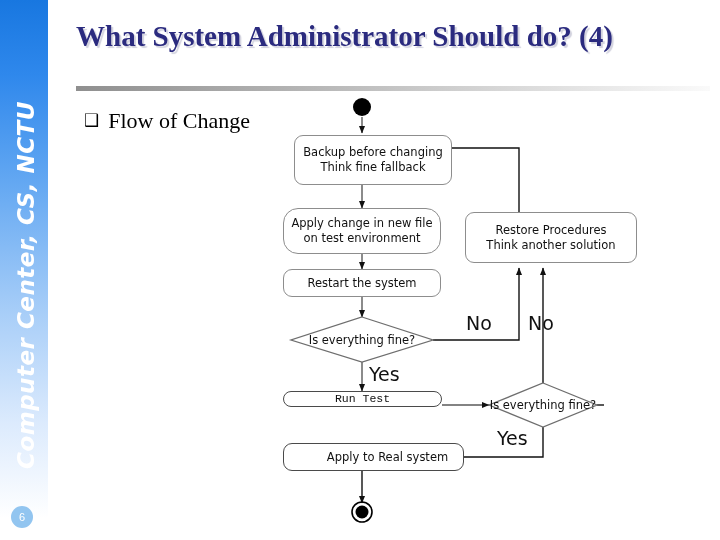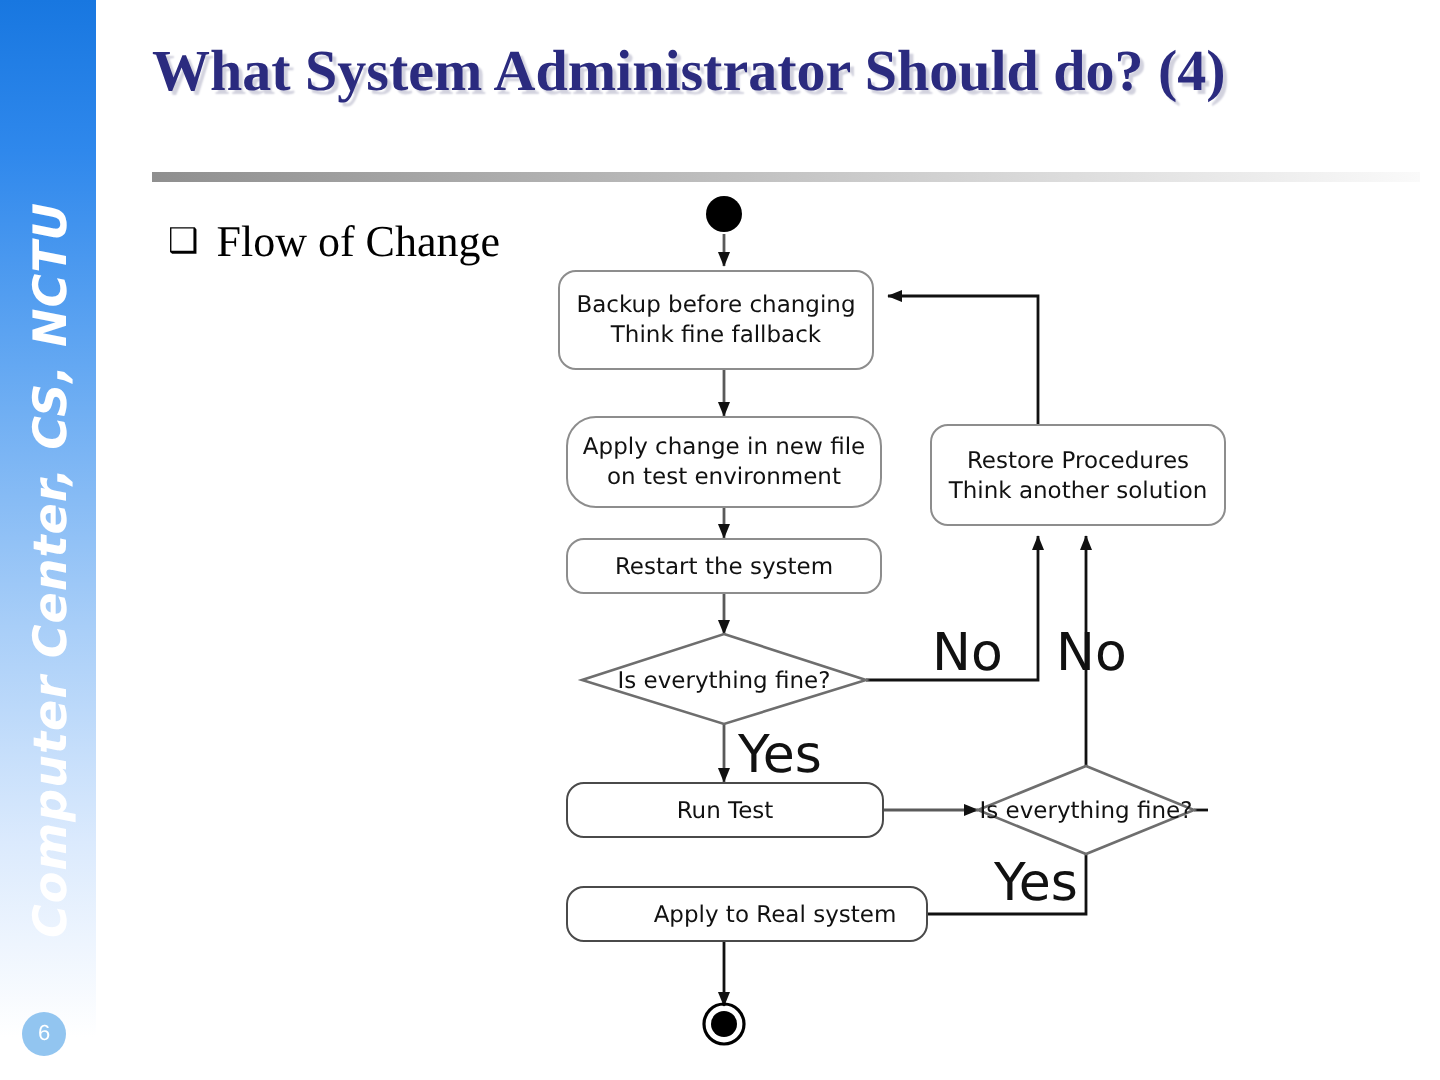--- a/index.html
+++ b/index.html
@@ -57,21 +57,21 @@
   .box.dark{border-color:#4a4a4a;}
   .diamond-wrap{position:absolute;}
   .diamond-label{
     position:absolute;left:0;top:0;width:100%;height:100%;
     display:flex;align-items:center;justify-content:center;
     font-family:"DejaVu Sans", sans-serif;font-size:11.5px;color:#111111;
     white-space:nowrap;z-index:2;
   }
   .edge-label{
     position:absolute;font-family:"DejaVu Sans", sans-serif;
-    font-size:26px;color:#111111;
+    font-size:19px;color:#111111;
   }
 </style>
 </head>
 <body>
 
 <div id="sidebar">
   <div id="sidebar-text">Computer Center, CS, NCTU</div>
   <div id="page-number">6</div>
 </div>
 
@@ -124,41 +124,41 @@
     <polygon points="362,317 433,340 362,362 291,340" fill="#ffffff" stroke="#6e6e6e" stroke-width="1.3"></polygon>
 
     <polygon points="543,383 597,405 543,427 489,405" fill="#ffffff" stroke="#6e6e6e" stroke-width="1.3"></polygon>
 
     <circle cx="362" cy="107" r="9" fill="#000000"></circle>
 
     <circle cx="362" cy="512" r="10" fill="none" stroke="#000000" stroke-width="1.6"></circle>
     <circle cx="362" cy="512" r="6.5" fill="#000000"></circle>
   </svg>
 
-  <div class="node box" style="left:279px;top:135px;width:158px;height:50px;">
+  <div class="node box" style="left:294px;top:135px;width:158px;height:50px;">
     <span>
       <span>Backup before changing</span><br>
       <span>Think fine fallback</span>
     </span>
   </div>
 
   <div class="node box" style="left:283px;top:208px;width:158px;height:46px;border-radius:15px;">
     <span>
       <span>Apply change in new file</span><br>
       <span>on test environment</span>
     </span>
   </div>
 
   <div class="node box" style="left:283px;top:269px;width:158px;height:28px;text-align:right;">Restart the system</div>
 
-  <div class="node box dark" style="left:283px;top:391px;width:159px;height:28px;">Run Test</div>
+  <div class="node box dark" style="left:283px;top:391px;width:159px;height:16px;font-family:Liberation Mono, monospace;">Run Test</div>
 
   <div class="node box dark" style="left:283px;top:443px;width:181px;height:28px;padding-left:28px;">Apply to Real system</div>
 
-  <div class="node box" style="left:465px;top:212px;width:148px;height:51px;">
+  <div class="node box" style="left:465px;top:212px;width:172px;height:51px;">
     <span>
       <span>Restore Procedures</span><br>
       <span>Think another solution</span>
     </span>
   </div>
 
   <div class="diamond-wrap" style="left:291px;top:317px;width:142px;height:45px;">
     <div class="diamond-label">Is everything fine?</div>
   </div>
   <div class="diamond-wrap" style="left:489px;top:383px;width:108px;height:44px;">

